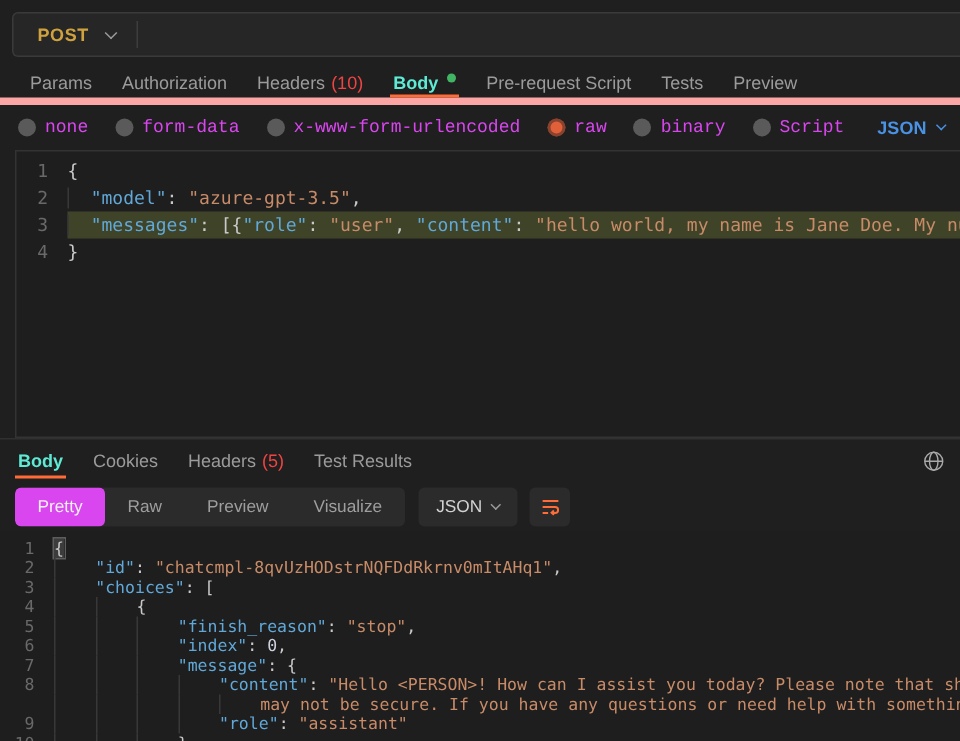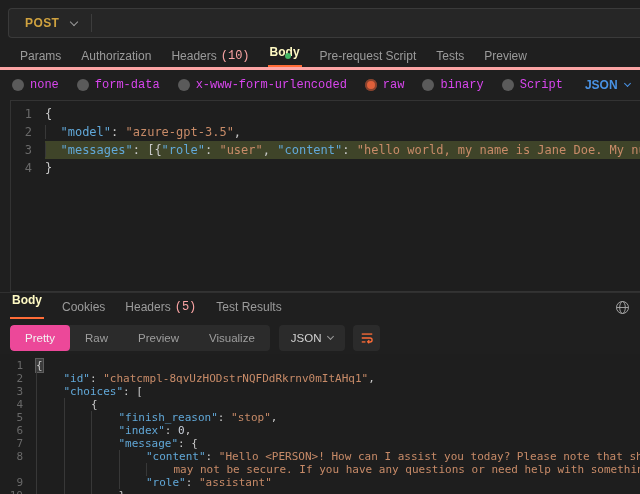--- a/index.html
+++ b/index.html
@@ -18,24 +18,24 @@
   .method { display:flex; align-items:center; padding:0 14px 0 16px; cursor:pointer; height:100%; }
   .method-label { color:#d0a23f; font-weight:bold; letter-spacing:.4px; font-size:12px; }
   .chev { display:inline-block; width:6px; height:6px; border-right:1.4px solid #9a9a9a;
     border-bottom:1.4px solid #9a9a9a; transform:rotate(45deg); margin-left:12px; margin-top:-3px; }
   .chev.blue { border-color:#4992e4; }
   .chev.small { width:5px; height:5px; margin-left:7px; }
   .vdiv { width:1px; height:18px; background:#3d3d3d; }
   .url { padding:0 12px; color:#e2e2e2; font-size:12.5px; flex:1; white-space:nowrap; overflow:hidden; }
 
   
-  .req-tabs { display:flex; align-items:stretch; height:25px; border-bottom:3px solid #fca5a5; padding-left:10px; }
+  .req-tabs { display:flex; align-items:stretch; height:25px; border-bottom:5px solid #fca5a5; padding-left:10px; }
   .tab { display:flex; align-items:center; padding:0 10px; color:#9b9b9b; cursor:pointer; position:relative; }
-  .tab .count { color:#fca5a5; margin-left:4px;font-family:Liberation Mono, monospace; }
-  .tab.active { color:#fef9c3; font-weight:bold;flex-direction:column; }
+  .tab .count { color:#ef4444; margin-left:4px; }
+  .tab.active { color:#5eead4; font-weight:bold; }
   .tab.active::after { content:""; position:absolute; left:8px; right:8px; bottom:0; height:2px; background:#ff6c37; }
   .dot { width:6px; height:6px; border-radius:50%; background:#41b564; margin-left:6px; margin-top:-6px; }
 
   
   .modes-row { display:flex; align-items:center; height:30px; padding-left:12px; }
   .mode { display:flex; align-items:center; margin-right:18px; cursor:pointer; color:#d946ef;font-family:Liberation Mono, monospace; }
   .radio { width:12px; height:12px; border-radius:50%; background:#5a5a5a; margin-right:6px; }
   .mode.selected .radio { background:#e0603a; box-shadow:inset 0 0 0 2px rgba(30,30,30,.45); }
   .format-select { display:flex; align-items:center; margin-left:4px; cursor:pointer; }
   .format-select .fmt { color:#4992e4; font-weight:bold; }
@@ -61,21 +61,21 @@
   
   .resp-tabs { display:flex; align-items:stretch; height:29px; border-top:1px solid #303030; padding:0 10px 0 2px; }
   .resp-tabs .tab.active::after { bottom:2px; }
   .spacer { flex:1; }
   .globe-btn { display:flex; align-items:center; cursor:pointer; }
 
   
   .resp-toolbar { display:flex; align-items:center; height:33px; padding-left:10px; }
   .segmented { display:flex; background:#2b2b2b; border-radius:4px; height:26px; overflow:hidden; }
   .seg-item { display:flex; align-items:center; padding:0 15px; color:#9e9e9e; font-size:11.5px; cursor:pointer; border-radius:4px; }
-  .seg-item.active { background:#ec4899; color:#f2f2f2; }
+  .seg-item.active { background:#d946ef; color:#f2f2f2; }
   .json-dd { display:flex; align-items:center; background:#2b2b2b; border-radius:4px; height:26px;
     padding:0 12px; margin-left:9px; color:#d2d2d2; font-size:11.5px; cursor:pointer; }
   .wrap-btn { display:flex; align-items:center; justify-content:center; width:27px; height:26px;
     background:#2b2b2b; border:none; border-radius:4px; margin-left:8px; cursor:pointer; }
 </style>
 </head>
 <body>
 
 <div class="app">
 

